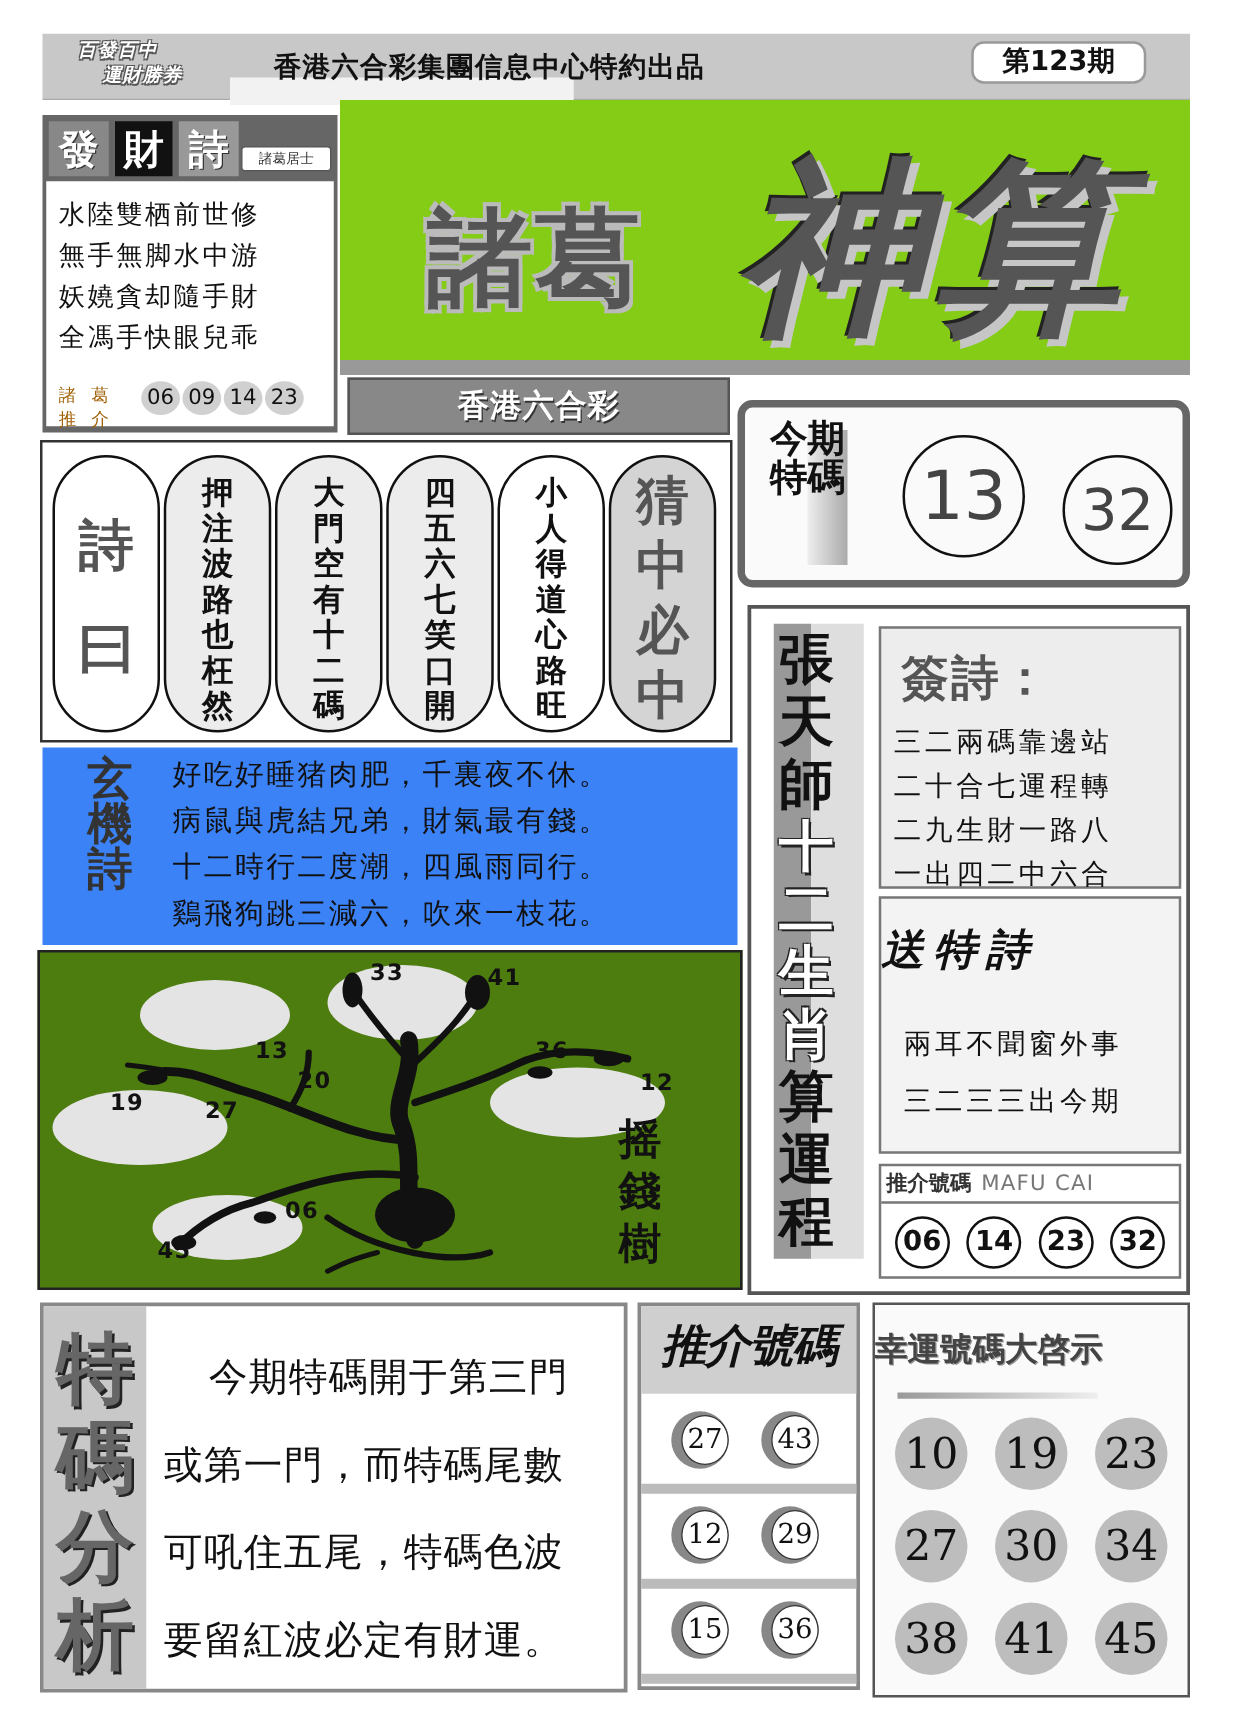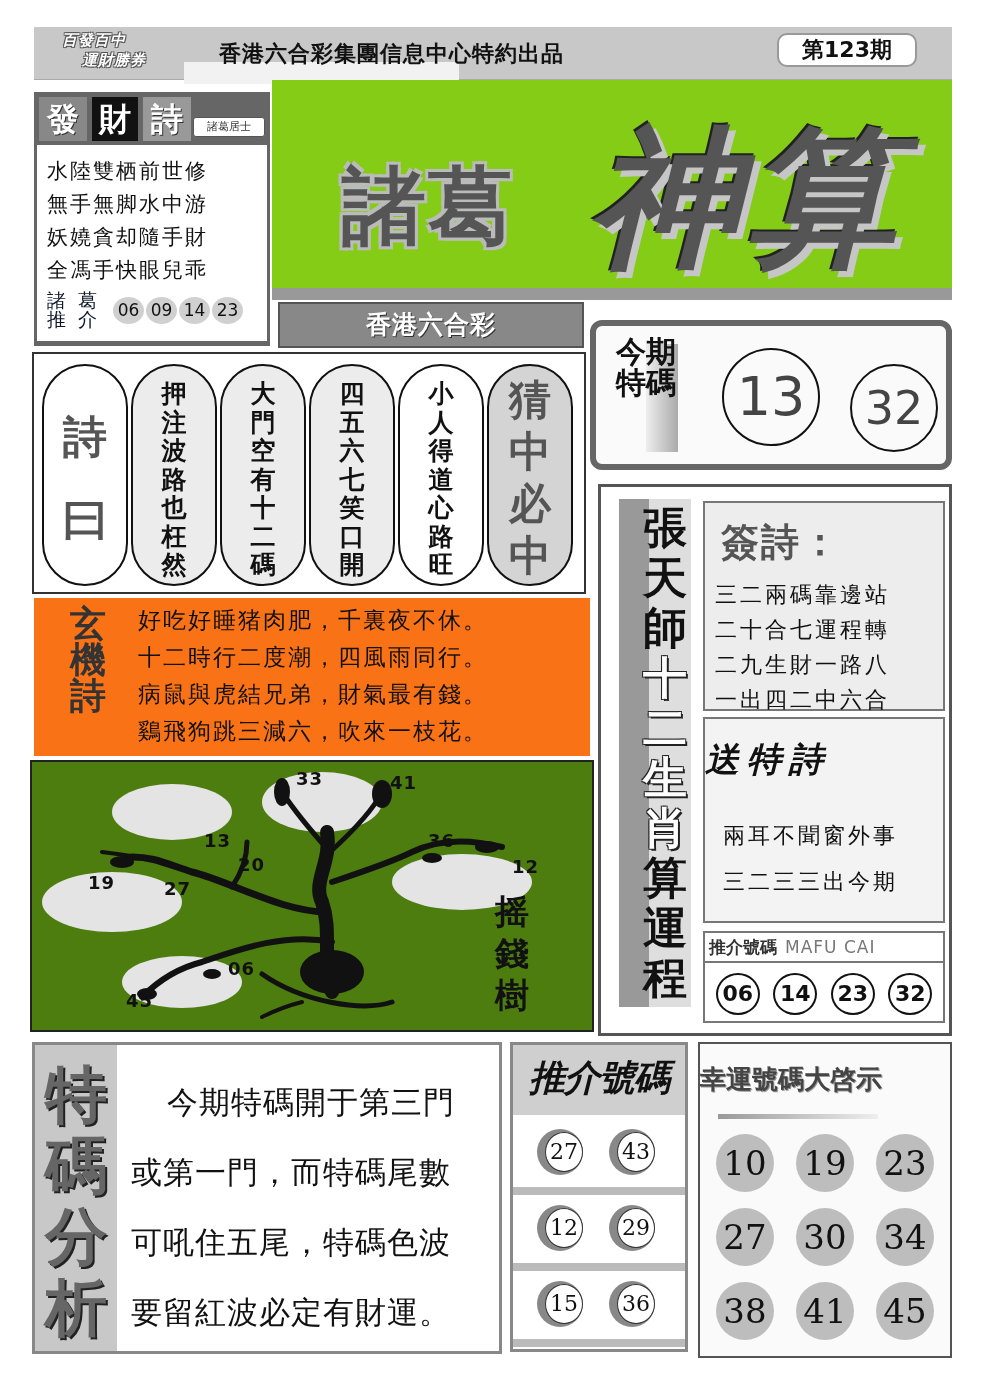--- a/index.html
+++ b/index.html
@@ -24,21 +24,21 @@
   #fortune-head { position: relative; height: 50px; }
   .fh-char { position: absolute; top: 2px; height: 44px; font-size: 32px; font-weight: bold; text-align: center; line-height: 44px; }
   #fh-1 { left: 2px; width: 48px; background: #888; color: #fff; text-shadow: 1px 1px 0 #333; }
   #fh-2 { left: 55px; width: 46px; background: #111; color: #fff; }
   #fh-3 { left: 106px; width: 48px; background: #999; color: #fff; text-shadow: 1px 1px 0 #333; }
   #fh-tag { position: absolute; left: 156px; top: 22px; width: 72px; height: 20px; background: #fff; border: 1px solid #555; border-radius: 3px;
       font-size: 11px; text-align: center; line-height: 18px; font-family: "DejaVu Serif", serif; color: #333; }
   #fortune-body { background: #fff; height: 196px; padding: 10px 6px 0 10px; }
   .fortune-line { font-size: 21px; letter-spacing: 2px; line-height: 33px; white-space: nowrap; color: #111; }
   #fortune-rec { display: flex; align-items: center; margin-top: 4px; }
-  #fortune-rec-label { font-size: 19px; line-height: 19px; width: 66px; letter-spacing: 12px; color: #0f172a; }
+  #fortune-rec-label { font-size: 14px; line-height: 19px; width: 66px; letter-spacing: 12px; color: #a16207; margin-top: 17px; }
   .fr-ball { width: 31px; height: 27px; border-radius: 50%; background: #d0d0d0; text-align: center; line-height: 27px;
       font-size: 17px; margin-right: 2px; color: #111; }
 
   
   #logo-area { left: 272px; top: 80px; width: 680px; height: 220px; background: #84cc16; }
   #logo-left { left: 70px; top: 70px; font-size: 84px; font-weight: bold; color: #555;
       text-shadow: 3px 3px 0 #bbb, -3px -3px 0 #bbb, 3px -3px 0 #bbb, -3px 3px 0 #bbb, 0 0 2px #000; letter-spacing: 2px; }
   #logo-right { left: 318px; top: 20px; font-size: 150px; font-weight: bold; color: #555; font-family: "DejaVu Serif", serif;
       text-shadow: 6px 6px 0 #c6c6c6, -2px -2px 0 #222; letter-spacing: 6px; font-style: italic; }
   #logo-bar { left: 0; top: 208px; width: 680px; height: 12px; background: #999; }
@@ -61,35 +61,35 @@
   .poem-col { position: absolute; top: 10px; width: 86px; height: 222px; border: 2px solid #111; border-radius: 43px;
       text-align: center; font-family: "DejaVu Serif", serif; font-weight: bold; }
   .poem-col.plain { background: #fff; }
   .poem-col.shade { background: #ececec; }
   .poem-col.dark { background: #d4d4d4; }
   .poem-col .txt { display: block; margin: 14px auto 0; width: 30px; font-size: 25px; line-height: 28.5px; color: #111; word-break: break-all; }
   .poem-col .big { display: block; margin: 30px auto 0; width: 50px; font-size: 44px; line-height: 82px; color: #555; word-break: break-all; }
   .poem-col .big2 { display: block; margin: 8px auto 0; width: 50px; font-size: 42px; line-height: 52px; color: #555; word-break: break-all; }
 
   
-  #mystic-box { left: 34px; top: 598px; width: 556px; height: 158px; background: #f97316; }
+  #mystic-box { left: 34px; top: 598px; width: 556px; height: 158px; background: #3b82f6; }
   #mystic-label { left: 36px; top: 8px; width: 46px; font-size: 36px; font-weight: bold; color: #333; line-height: 36px; }
   #mystic-lines { left: 104px; top: 4px; }
   .mystic-line { font-size: 23px; line-height: 37px; letter-spacing: 2px; white-space: nowrap; color: #111; }
 
   
   #tree-box { left: 30px; top: 760px; width: 564px; height: 272px; border: 2px solid #222; background: #4d7c0f; }
   .tree-num { position: absolute; font-size: 18px; font-weight: bold; color: #111; letter-spacing: 1px; }
   #tree-title { left: 450px; top: 128px; width: 60px; font-size: 34px; font-weight: bold; line-height: 42px; text-align: center; color: #111; font-family: "DejaVu Serif", serif; }
 
   
   #zts-box { left: 598px; top: 484px; width: 354px; height: 552px; border: 3px solid #555; background: #fff; }
   #zts-stripe { left: 18px; top: 12px; width: 30px; height: 508px; background: #999; }
   #zts-stripe2 { left: 48px; top: 12px; width: 42px; height: 508px; background: #dedede; }
-  #zts-vertical { left: 22px; top: 16px; width: 64px; font-size: 44px; font-weight: bold; line-height: 50px; text-align: right; color: #111; }
+  #zts-vertical { left: 22px; top: 16px; width: 64px; font-size: 44px; font-weight: bold; line-height: 50px; text-align: left; color: #111; }
   #zts-vertical .outline { color: #fff; text-shadow: 2px 2px 0 #222, -1px -1px 0 #222, 1px -1px 0 #222, -1px 1px 0 #222; }
 
   #qianshi-box { left: 102px; top: 14px; width: 242px; height: 210px; border: 2px solid #777; background: #ededed; }
   #qianshi-title { left: 16px; top: 14px; font-size: 38px; font-weight: bold; color: #555; letter-spacing: 2px; }
   .qs-line { font-size: 22px; letter-spacing: 3px; line-height: 35px; white-space: nowrap; color: #111; }
   #qianshi-lines { left: 10px; top: 74px; }
 
   #songte-box { left: 102px; top: 230px; width: 242px; height: 206px; border: 2px solid #777; background: #f3f3f3; }
   #songte-title { left: 0; top: 18px; width: 100%; text-align: left; font-size: 34px; font-family: "DejaVu Serif", serif; font-style: italic; font-weight: bold; letter-spacing: 8px; color: #111; }
   #songte-lines { left: 18px; top: 94px; }
@@ -199,22 +199,22 @@
   </div>
   <div class="poem-col dark" style="left:453px">
     <span class="big2">猜中必中</span>
   </div>
 </div>
 
 <div id="mystic-box" class="abs">
   <div id="mystic-label" class="abs">玄機詩</div>
   <div id="mystic-lines" class="abs">
     <div class="mystic-line">好吃好睡猪肉肥，千裏夜不休。</div>
+    <div class="mystic-line">病鼠與虎結兄弟，財氣最有錢。</div>
     <div class="mystic-line">十二時行二度潮，四風雨同行。</div>
-    <div class="mystic-line">病鼠與虎結兄弟，財氣最有錢。</div>
     <div class="mystic-line">鷄飛狗跳三減六，吹來一枝花。</div>
   </div>
 </div>
 
 <div id="tree-box" class="abs">
   <svg class="abs" style="left:0;top:0" width="560" height="268" viewBox="0 0 560 268">
     <g fill="#e4e4e4">
       <ellipse cx="140" cy="50" rx="60" ry="28"></ellipse>
       <ellipse cx="80" cy="140" rx="70" ry="30"></ellipse>
       <ellipse cx="290" cy="40" rx="60" ry="30"></ellipse>

